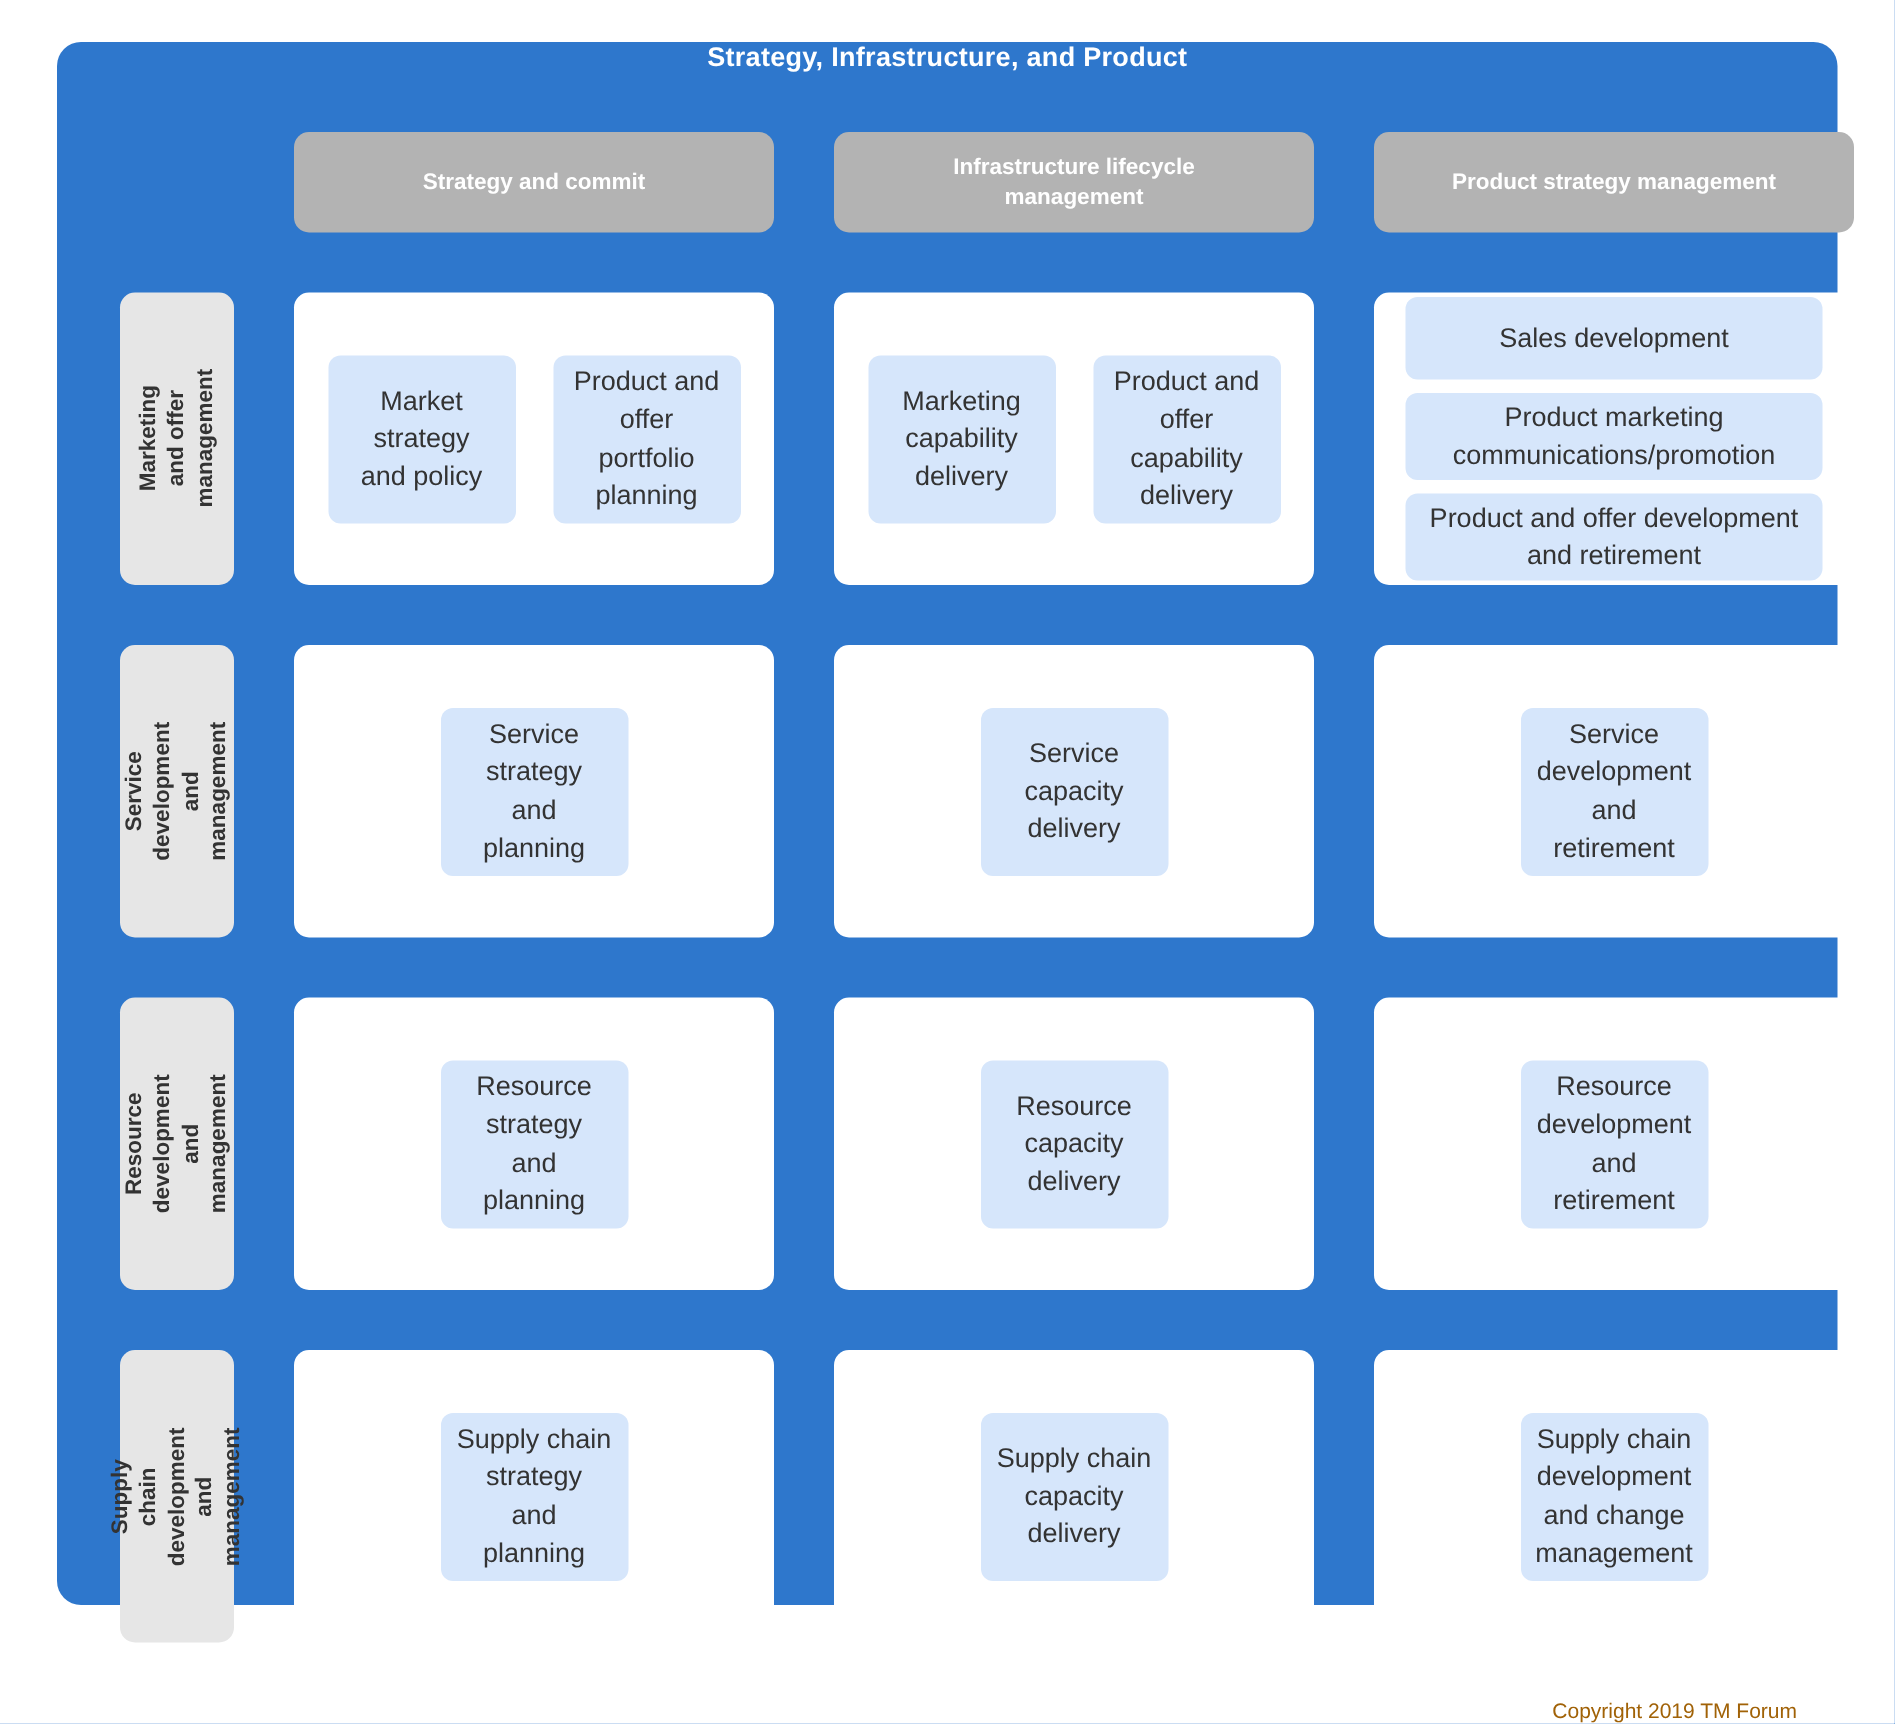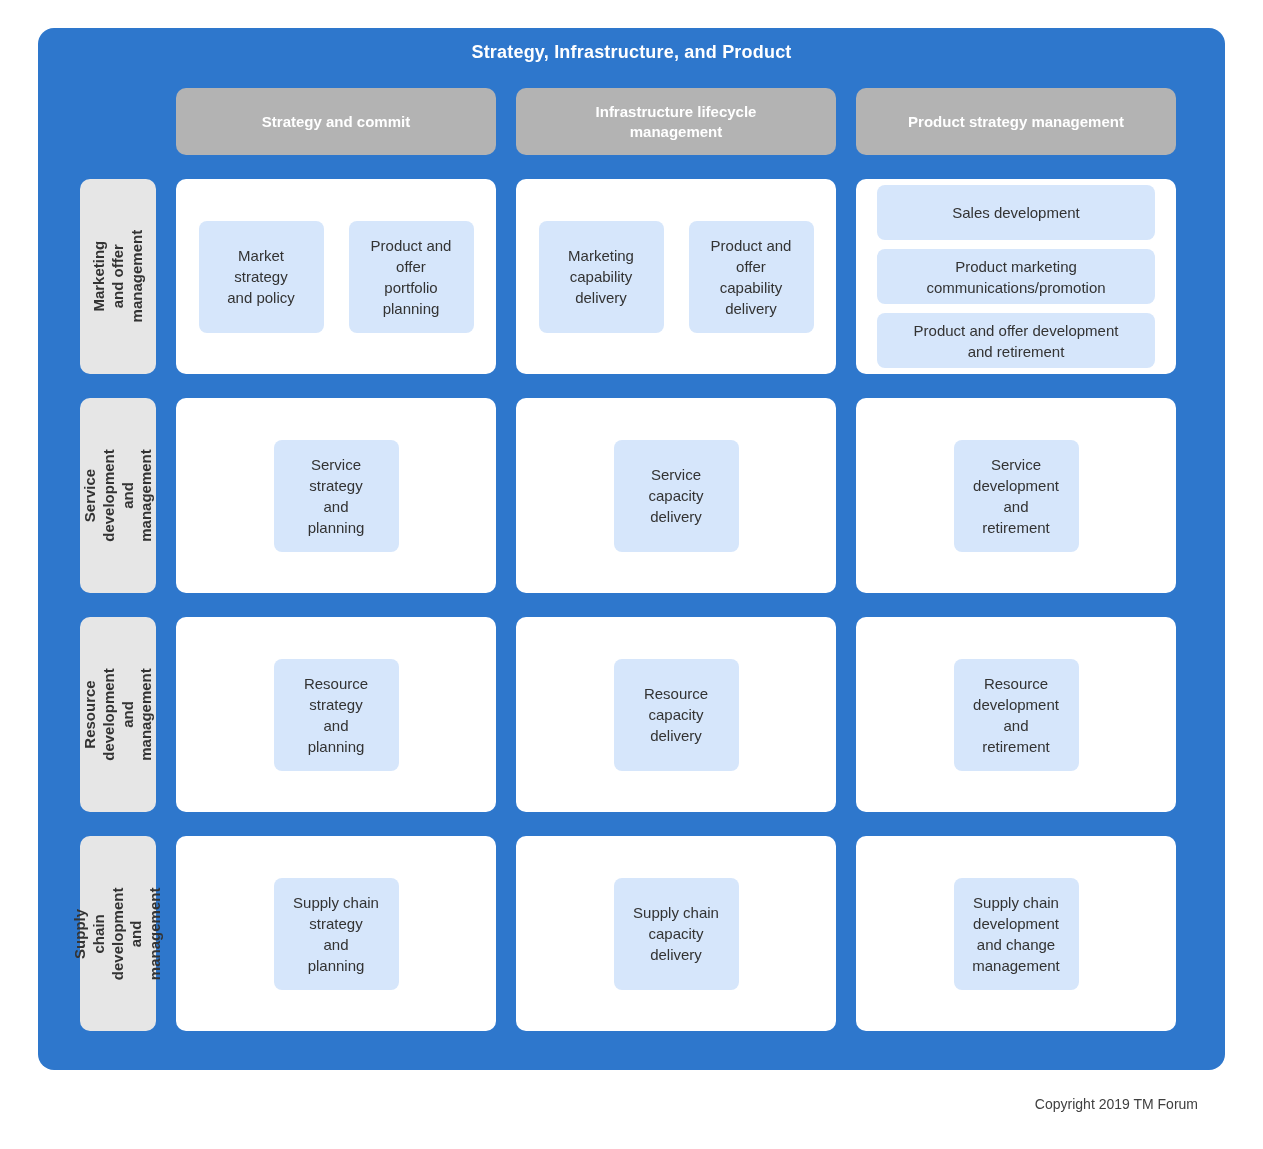--- a/index.html
+++ b/index.html
@@ -12,34 +12,34 @@
   }
   .board {
     position: absolute;
     left: 38px; top: 28px;
     width: 1187px; height: 1042px;
     background: #2E77CC;
     border-radius: 16px;
   }
   .board-title {
     height: 60px;
-    padding-top: 14px;
     text-align: center;
     color: #ffffff;
     font-size: 18px;
     font-weight: bold;
     letter-spacing: 0.2px;
   }
   .grid {
     display: grid;
     grid-template-columns: 76px 320px 320px 320px;
     grid-template-rows: 67px 195px 195px 195px 195px;
     column-gap: 20px;
     row-gap: 24px;
     margin: 0 26px 0 42px;
+    gap: 40px;
   }
   .corner { background: transparent; }
   .col-header {
     background: #B3B3B3;
     border-radius: 10px;
     color: #ffffff;
     font-size: 15px;
     font-weight: bold;
     display: flex;
     align-items: center;
@@ -71,36 +71,36 @@
     display: flex;
     align-items: center;
     justify-content: center;
   }
   .cell.two-up { gap: 25px; }
   .cell.stack { flex-direction: column; gap: 9px; }
   .pbox {
     background: #D6E6FB;
     border-radius: 8px;
     color: #333333;
-    font-size: 15px;
+    font-size: 18px;
     line-height: 1.4;
     text-align: center;
     white-space: pre-line;
     display: flex;
     align-items: center;
     justify-content: center;
     padding: 4px 6px;
   }
   .pbox.sm   { width: 125px; min-height: 112px; }
   .pbox.wide { width: 278px; min-height: 55px; }
   .copyright {
     position: absolute;
-    top: 1096px;
+    top: 1132px;
     right: 65px;
-    color: #404040;
+    color: #a16207;
     font-size: 14px;
   }
 </style>
 </head>
 <body>
 
 <div class="board">
   <div class="board-title">Strategy, Infrastructure, and Product</div>
 
   <div class="grid">

